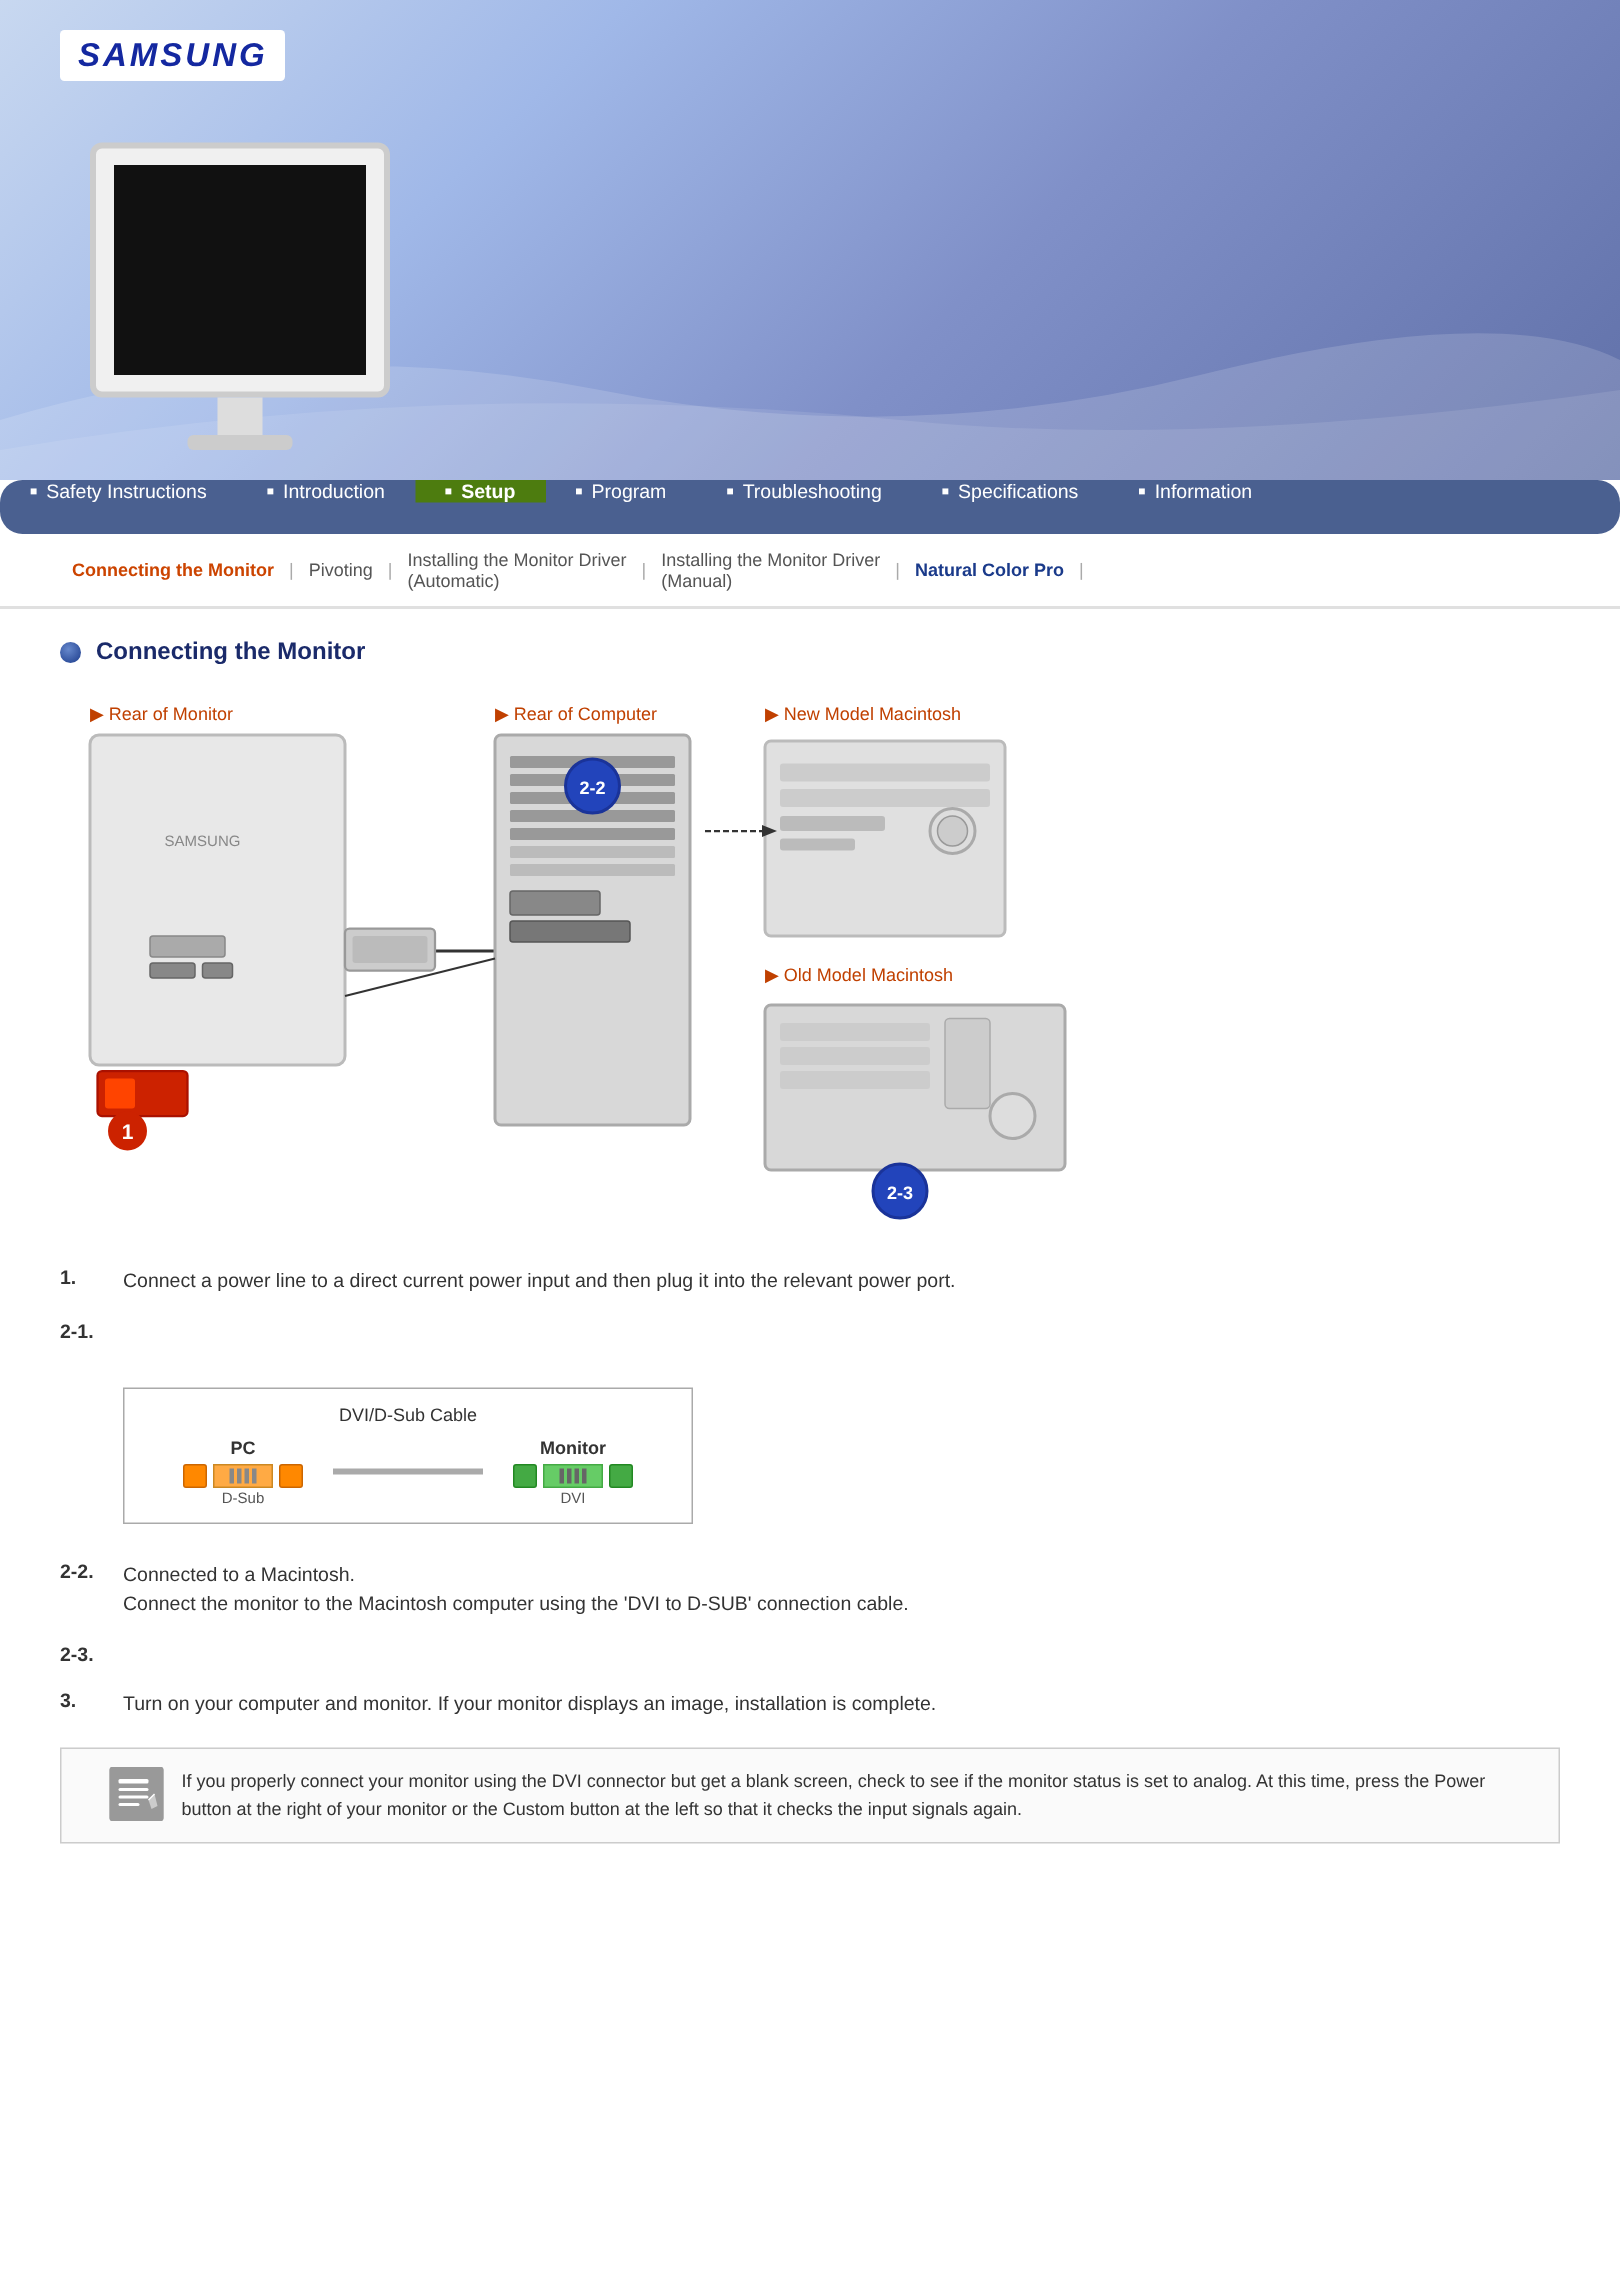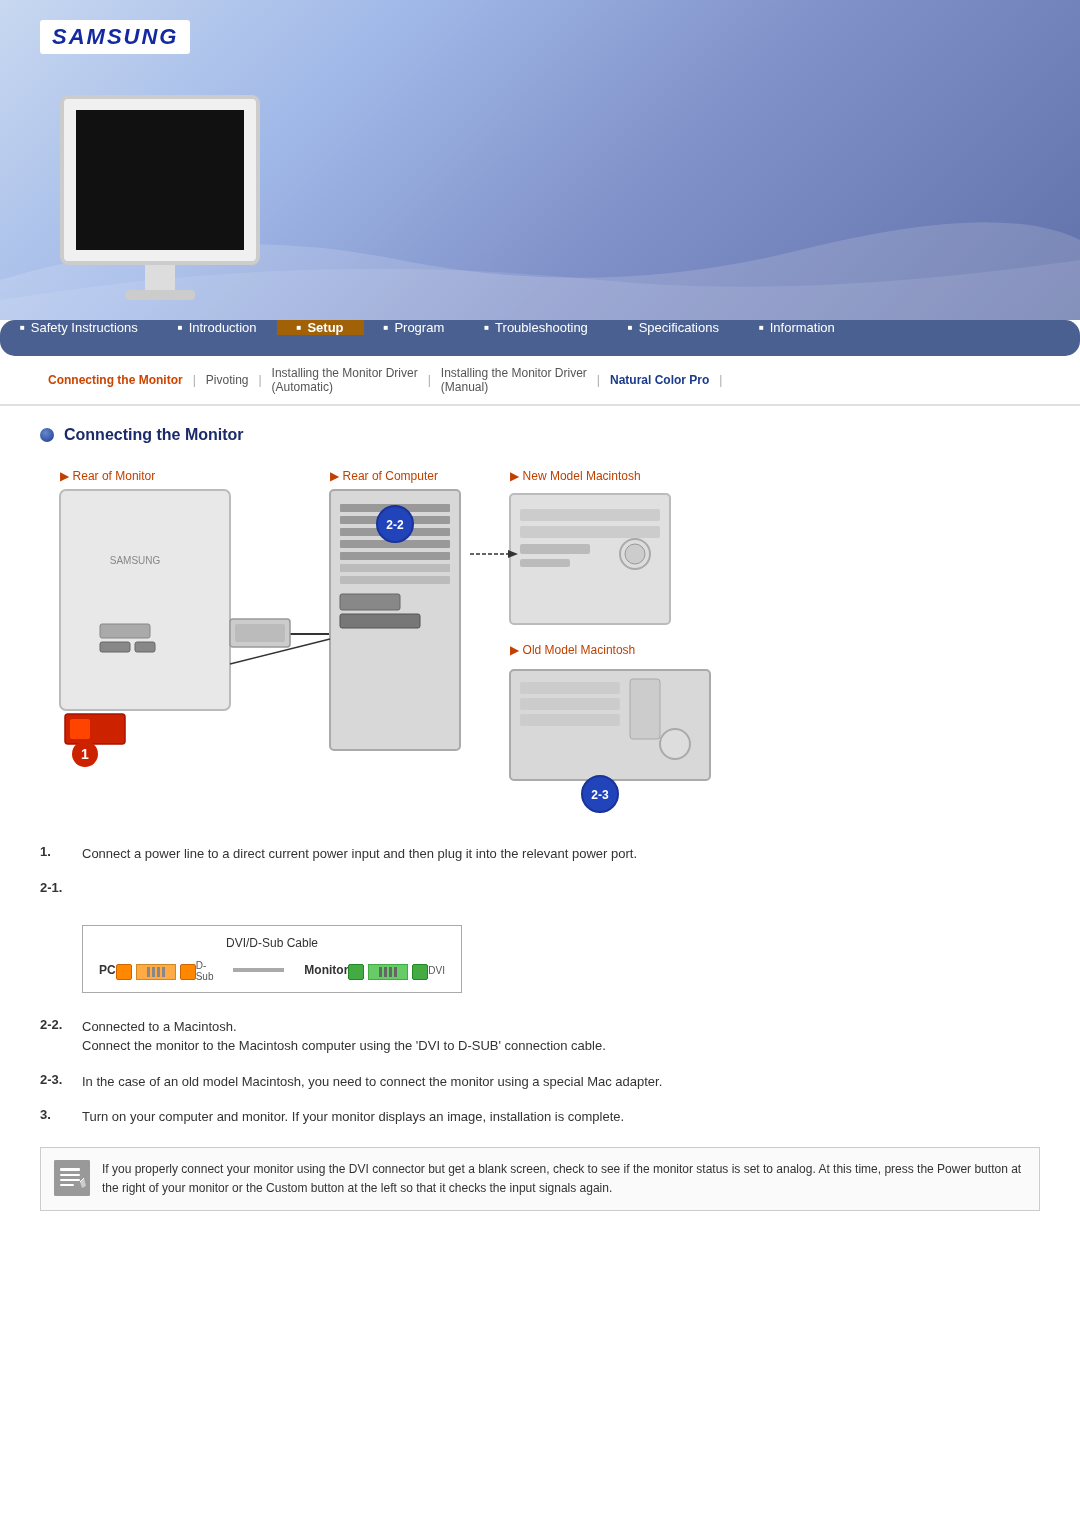--- a/index.html
+++ b/index.html
@@ -51,21 +51,21 @@
       font-size: 13px;
       cursor: pointer;
       white-space: nowrap;
     }
     .nav-item::before {
       content: '■';
       margin-right: 6px;
       font-size: 8px;
     }
     .nav-item.active {
-      background: #a16207;
+      background: #4d7c0f;
       font-weight: bold;
     }
 
     
     .sub-nav {
       border-bottom: 2px solid #e0e0e0;
       padding: 8px 40px;
       display: flex;
       align-items: center;
       gap: 0;
@@ -152,31 +152,31 @@
     }
     .dvi-cable-row {
       display: flex;
       align-items: center;
       justify-content: center;
       gap: 20px;
       font-size: 12px;
     }
     .dvi-connector {
       display: flex;
-      flex-direction: row;
+      flex-direction: column;
       align-items: center;
     }
     .connector-label { font-size: 10px; color: #555; margin-top: 2px; }
 
     
     .note-box {
       display: flex;
       gap: 12px;
       border: 1px solid #ccc;
-      padding: 12px 13px;
+      padding: 12px 32px;
       margin-top: 16px;
       background: #fafafa;
       align-items: flex-start;
     }
     .note-icon {
       width: 36px;
       height: 36px;
       flex-shrink: 0;
       background: #888;
       display: flex;
@@ -385,23 +385,20 @@
   <ul class="instruction-list">
     <li class="instruction-item">
       <span class="instruction-num">2-2.</span>
       <span class="instruction-text">
         Connected to a Macintosh.<br>
         Connect the monitor to the Macintosh computer using the 'DVI to D-SUB' connection cable.
       </span>
     </li>
     <li class="instruction-item">
       <span class="instruction-num">2-3.</span>
-      <span class="instruction-text">
-        In the case of an old model Macintosh, you need to connect the monitor using a special Mac adapter.
-      </span>
     </li>
     <li class="instruction-item">
       <span class="instruction-num">3.</span>
       <span class="instruction-text">
         Turn on your computer and monitor. If your monitor displays an image, installation is complete.
       </span>
     </li>
   </ul>
 
   

